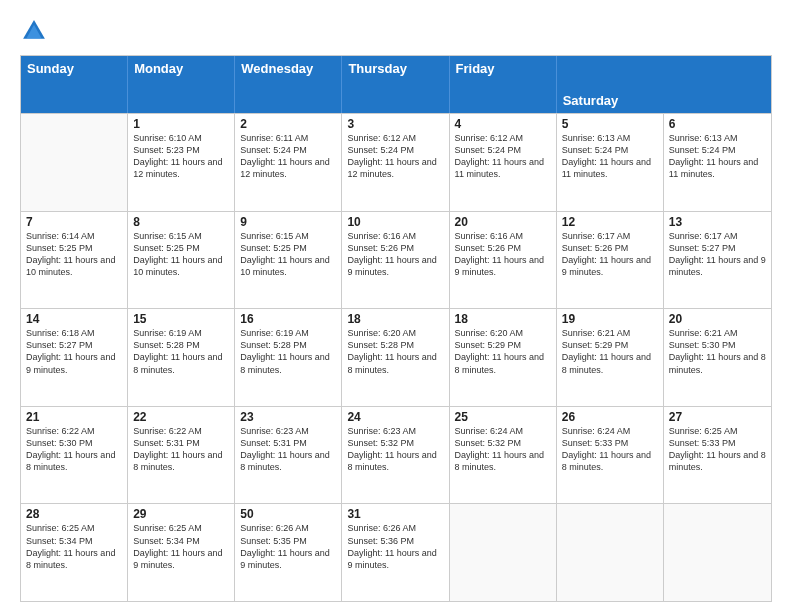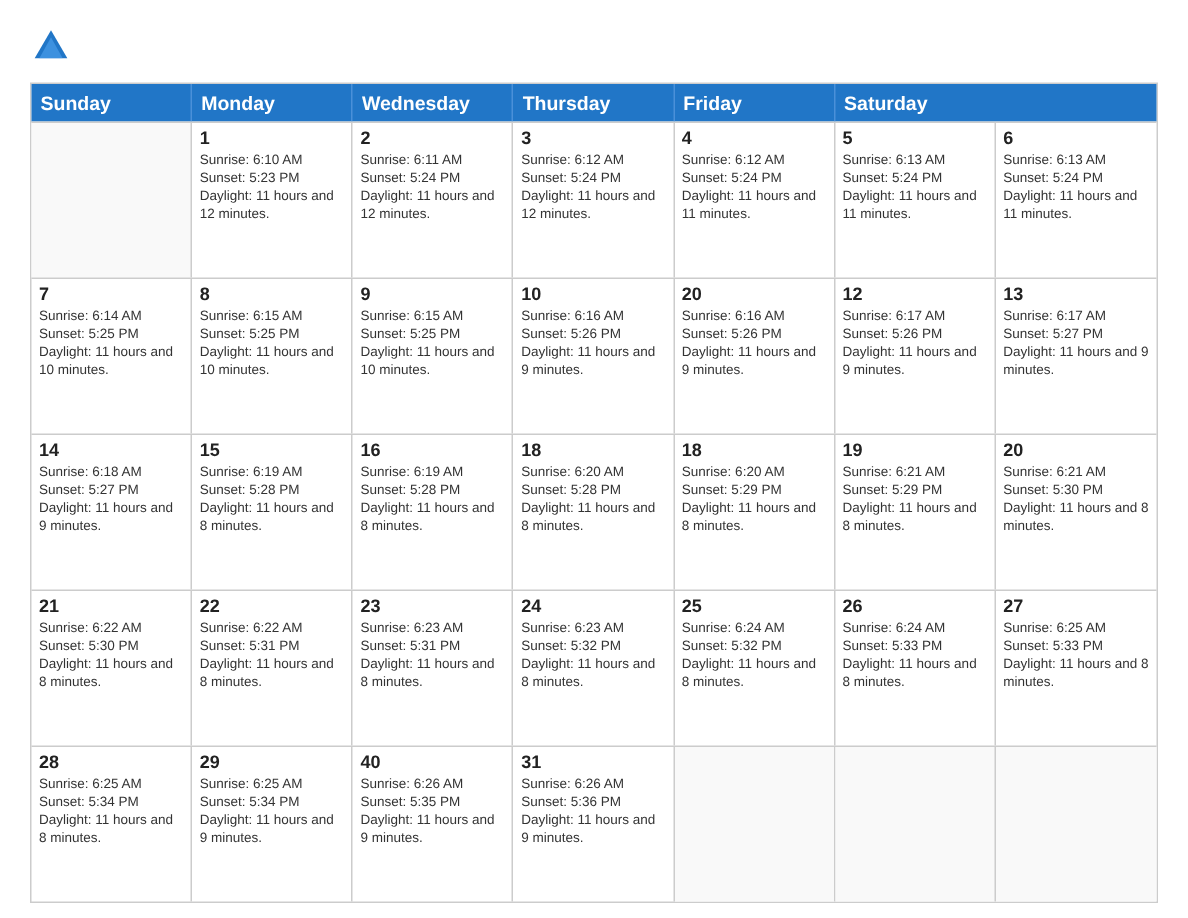--- a/index.html
+++ b/index.html
@@ -72,21 +72,21 @@
       background: #2176c7;
     }
     .cal-header-cell {
       color: #fff;
       font-weight: bold;
       font-size: 13px;
       padding: 5px 6px;
       text-align: left;
       border-right: 1px solid #4a90d9;
     }
-    .cal-header-cell:last-child { border-right: none; }
+    .cal-header-cell:last-child { border-right: none; margin-top: 32px; }
     .cal-body {
       display: flex;
       flex-direction: column;
       flex: 1;
     }
     .cal-row {
       display: grid;
       grid-template-columns: repeat(7, 1fr);
       flex: 1;
       border-top: 1px solid #ccc;
@@ -265,21 +265,21 @@
         <div class="cal-row">
           <div class="cal-cell">
             <div class="day-num">28</div>
             <div class="day-info">Sunrise: 6:25 AM<br>Sunset: 5:34 PM<br>Daylight: 11 hours and 8 minutes.</div>
           </div>
           <div class="cal-cell">
             <div class="day-num">29</div>
             <div class="day-info">Sunrise: 6:25 AM<br>Sunset: 5:34 PM<br>Daylight: 11 hours and 9 minutes.</div>
           </div>
           <div class="cal-cell">
-            <div class="day-num">40</div>
+            <div class="day-num">50</div>
             <div class="day-info">Sunrise: 6:26 AM<br>Sunset: 5:35 PM<br>Daylight: 11 hours and 9 minutes.</div>
           </div>
           <div class="cal-cell">
             <div class="day-num">31</div>
             <div class="day-info">Sunrise: 6:26 AM<br>Sunset: 5:36 PM<br>Daylight: 11 hours and 9 minutes.</div>
           </div>
           <div class="cal-cell empty"></div>
           <div class="cal-cell empty"></div>
           <div class="cal-cell empty"></div>
         </div>

